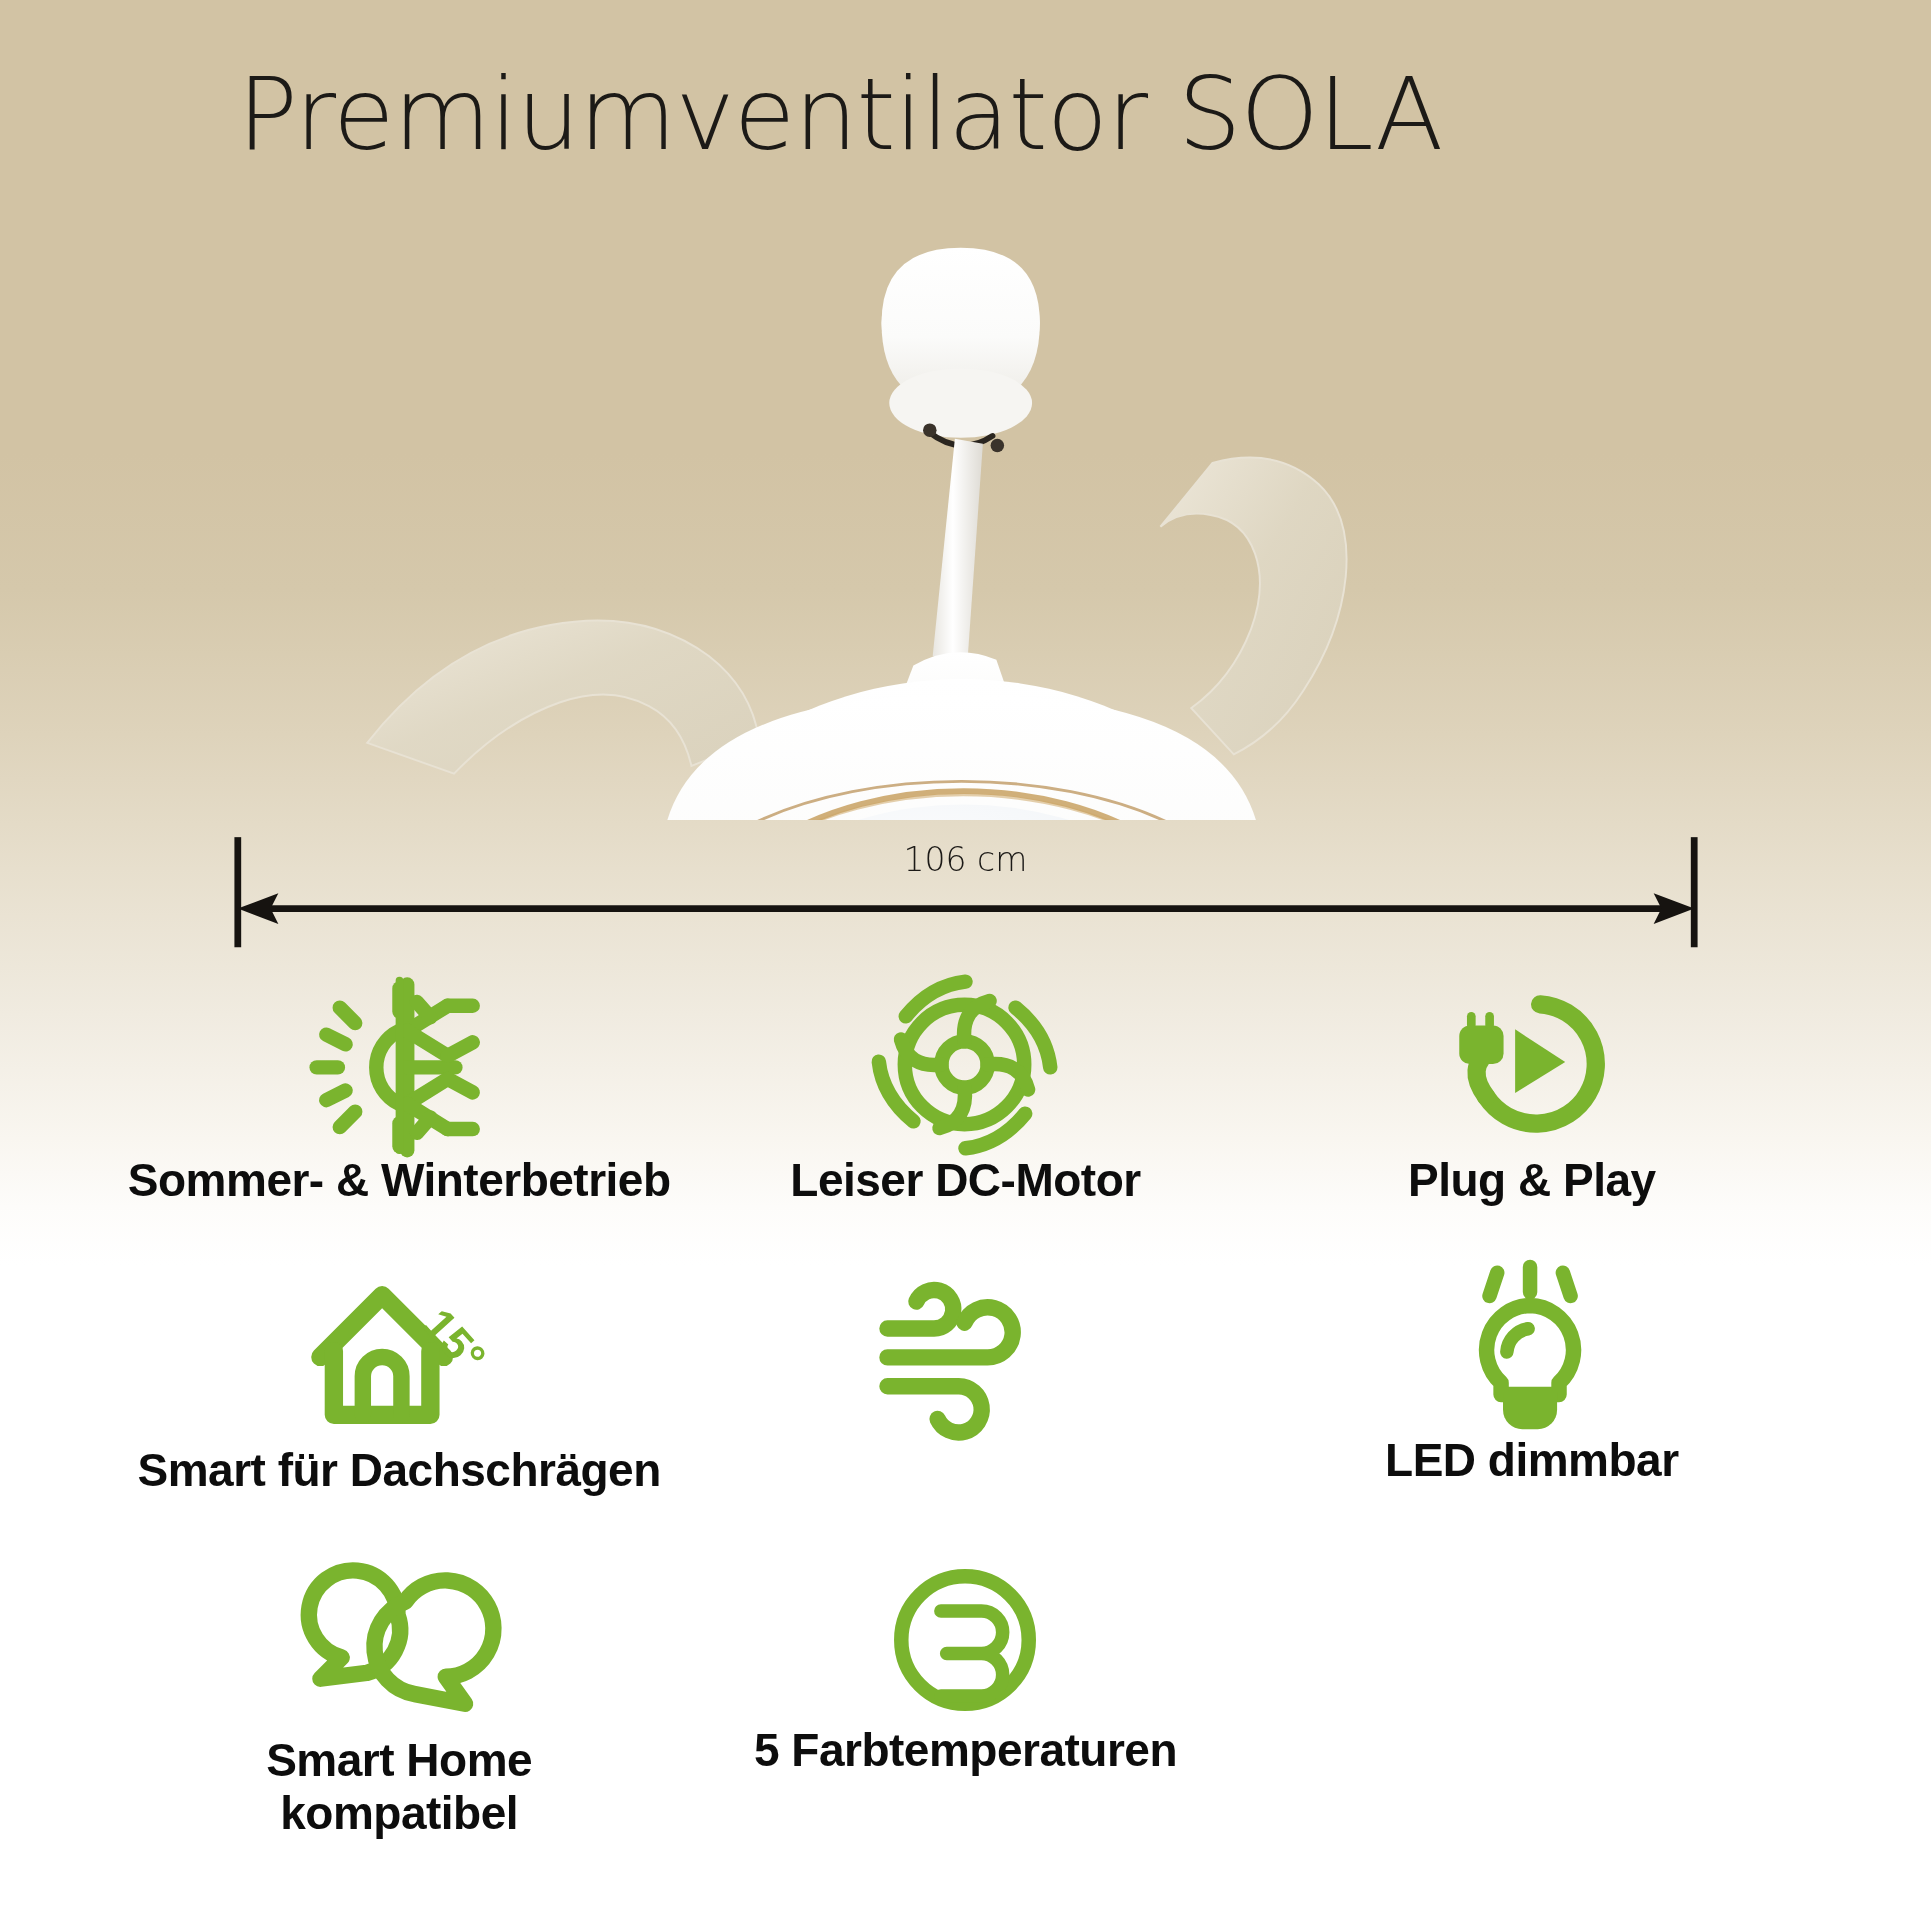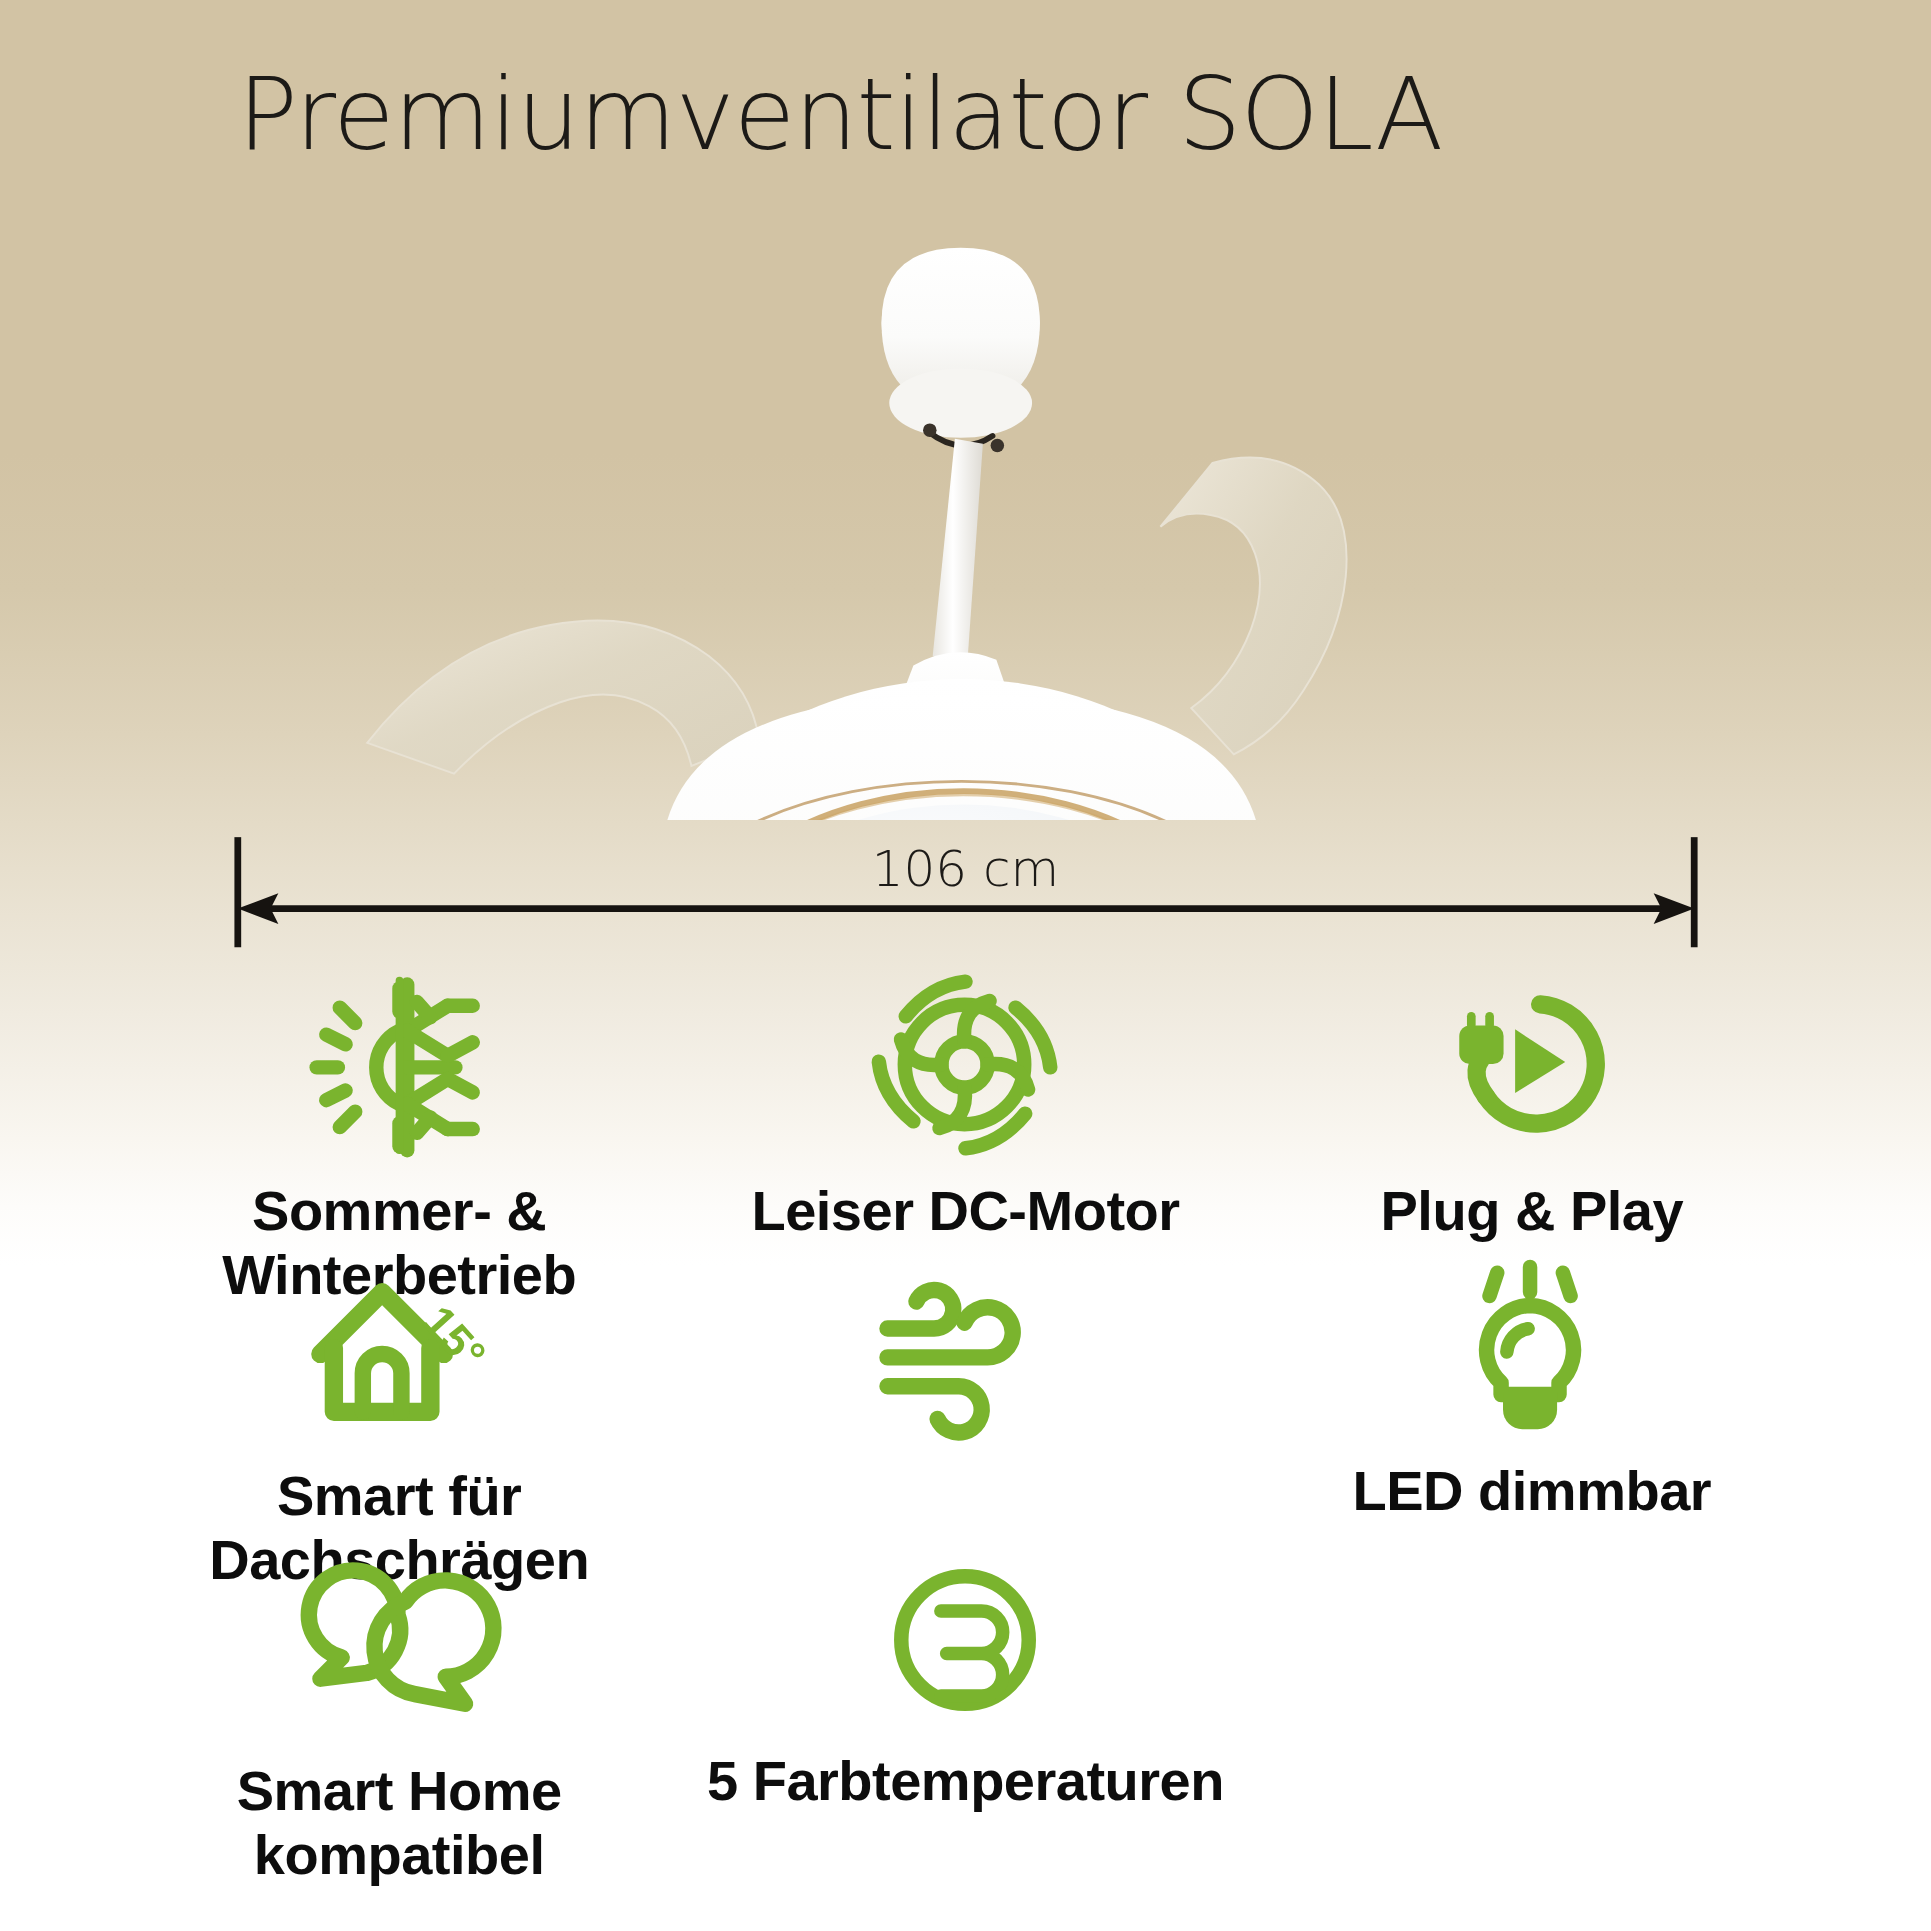--- a/index.html
+++ b/index.html
@@ -64,21 +64,21 @@
   }
   .dimension svg { display: block; width: 100%; height: 100%; overflow: visible; }
   .dim-label {
     position: absolute;
     left: 0;
     top: 840px;
     width: 1931px;
     text-align: center;
     font-family: "DejaVu Sans", sans-serif;
     font-weight: 300;
-    font-size: 50px;
+    font-size: 33px;
     color: #1c1a17;
   }
 
   
   .features {
     position: absolute;
     left: 116px;
     top: 975px;
     width: 1699px;
     display: grid;
@@ -94,25 +94,25 @@
     justify-content: flex-start;
   }
   .feature-icon {
     height: 179px;
     display: flex;
     align-items: center;
     justify-content: center;
   }
   .feature-icon svg { display: block; overflow: visible; }
   .feature-label {
-    margin-top: 25px;
+    margin-top: 0;
     text-align: center;
     font-family: "Liberation Sans", "DejaVu Sans", sans-serif;
     font-weight: 700;
-    font-size: 56px;
+    font-size: 46px;
     line-height: 1.15;
     color: #0d0d0d;
     white-space: pre-line;
     letter-spacing: -0.5px;
   }
   .feature.wide .feature-label { white-space: nowrap; }
   .row3 .feature-icon { height: 169px; }
 </style>
 </head>
 <body>

